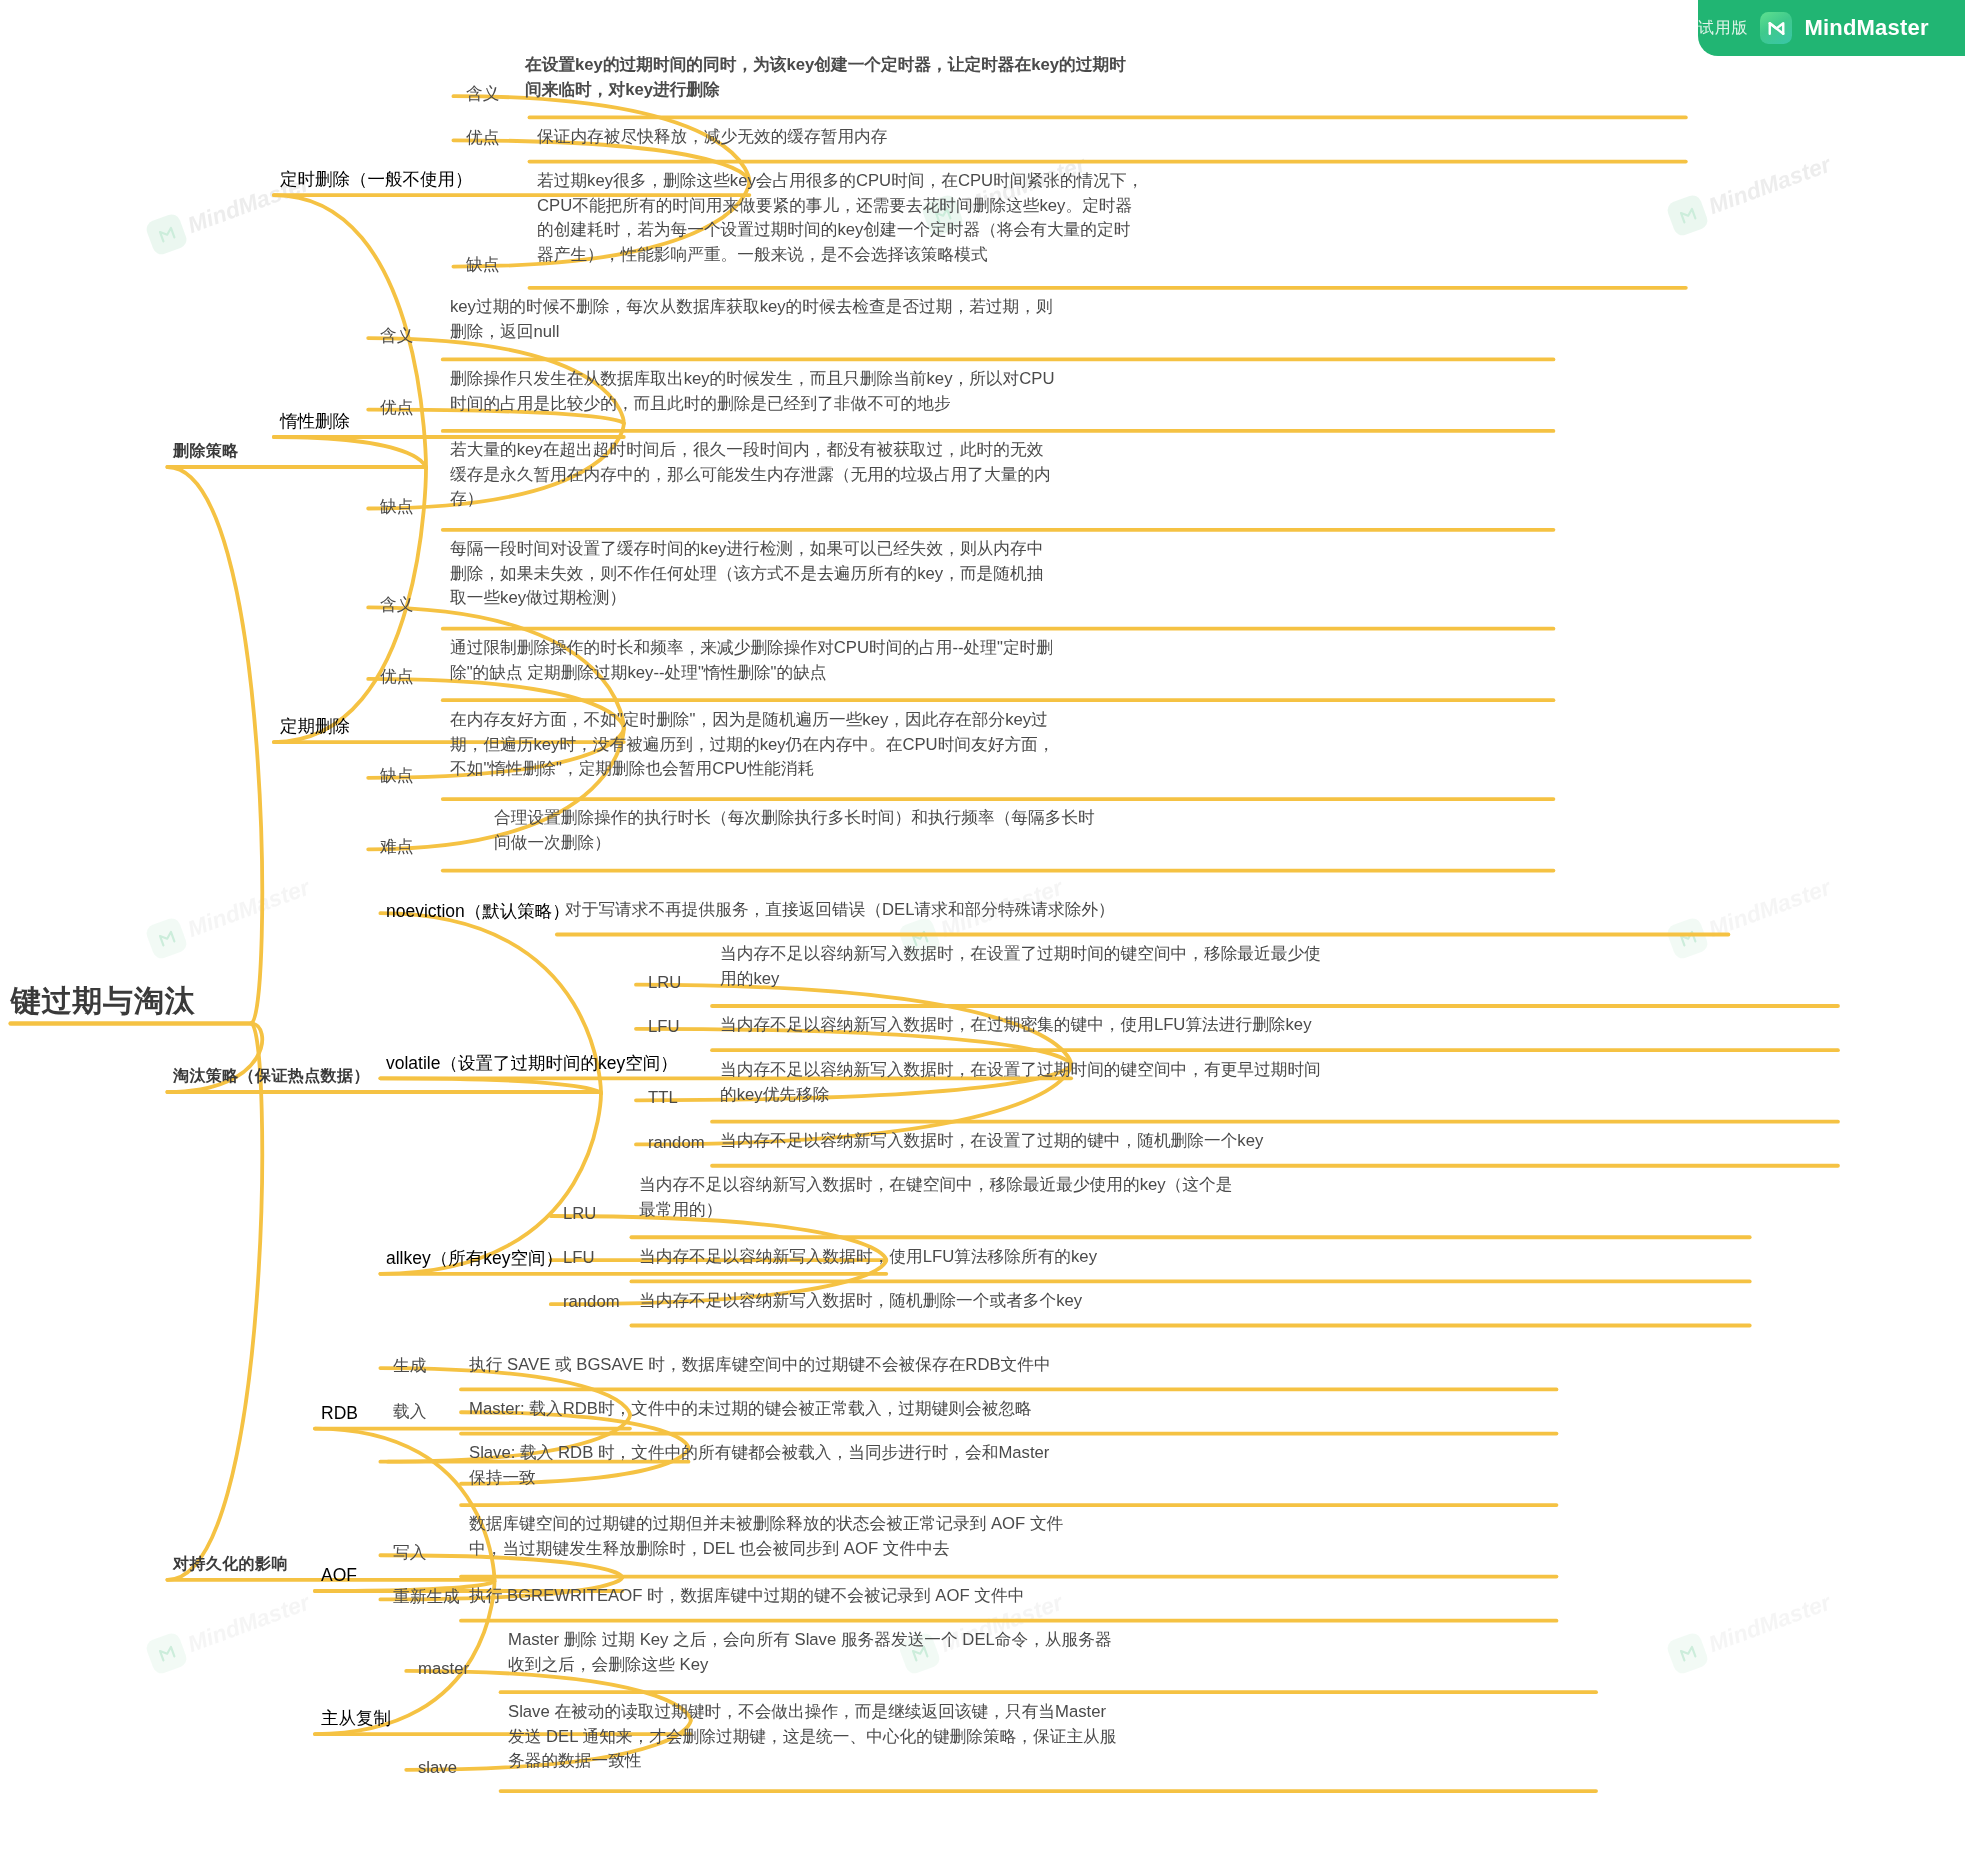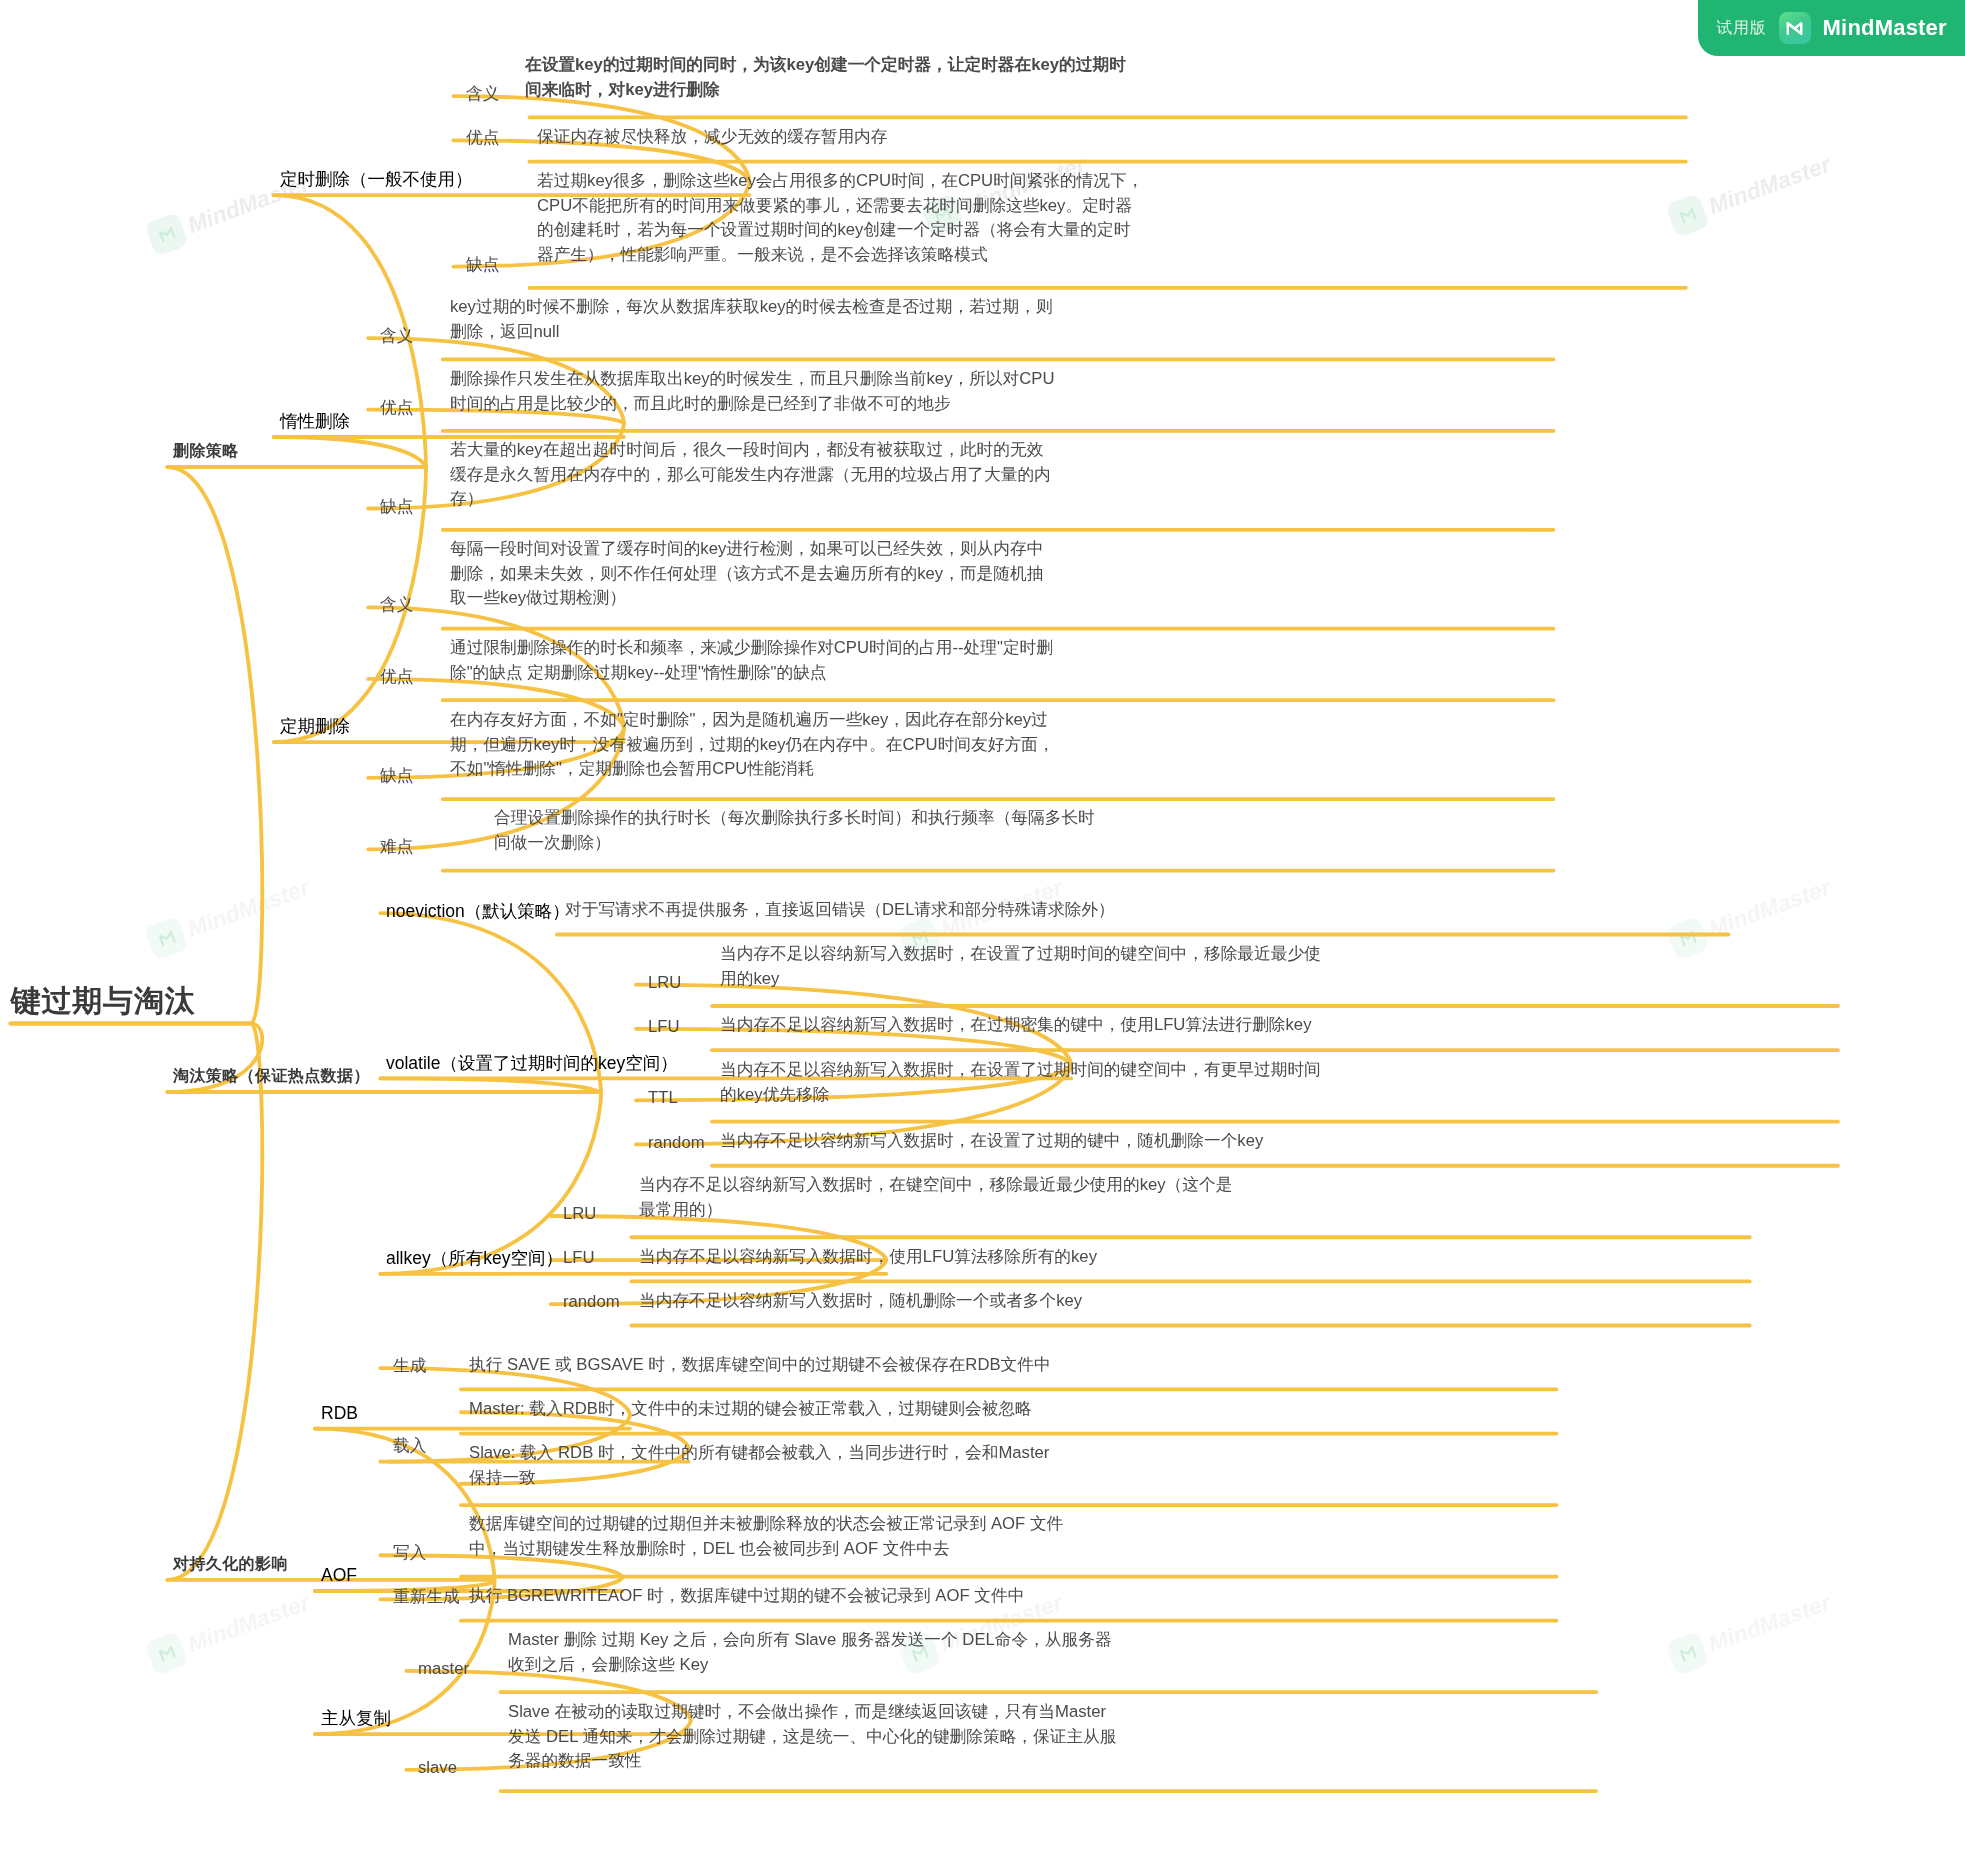--- a/index.html
+++ b/index.html
@@ -17,21 +17,20 @@
   }
   
   #brand-badge{
     position:absolute;
     top:0; right:0;
     width:267px; height:56px;
     background:#21b573;
     border-bottom-left-radius:20px;
     display:flex;
     align-items:center;
-    justify-content:center;
     gap:12px;
     z-index:60;
   }
   #brand-badge .trial{
     color:#dff4e8;
     font-size:16px;
     letter-spacing:0.8px;
   }
   #brand-badge .logo-tile{
     width:32px;height:32px;border-radius:8.4px;
@@ -324,21 +323,21 @@
     <div class="node leaf" style="left: 639px; top: 1245px; width: 1088px;">当内存不足以容纳新写入数据时，使用LFU算法移除所有的key</div>
     <div class="node lvl3" style="left: 563px; top: 1290px;">random</div>
     <div class="node leaf" style="left: 639px; top: 1289px; width: 1088px;">当内存不足以容纳新写入数据时，随机删除一个或者多个key</div>
     <div class="node lvl2" style="left: 386px; top: 1246px;">allkey（所有key空间）</div>
     <div class="node lvl1" style="left: 173px; top: 1064px;">淘汰策略（保证热点数据）</div>
     <div class="node lvl3" style="left: 393px; top: 1354px;">生成</div>
     <div class="node leaf" style="left: 469px; top: 1353px; width: 1065px;">执行 SAVE 或 BGSAVE 时，数据库键空间中的过期键不会被保存在RDB文件中</div>
     <div class="node leaf" style="left: 469px; top: 1397px; width: 1065px;">Master: 载入RDB时，文件中的未过期的键会被正常载入，过期键则会被忽略</div>
     <div class="node leaf" style="left: 469px; top: 1441px; width: 1065px;">Slave: 载入 RDB 时，文件中的所有键都会被载入，当同步进行时，会和Master
 保持一致</div>
-    <div class="node lvl3" style="left: 393px; top: 1434px;">载入</div>
+    <div class="node lvl3" style="left: 393px; top: 1400px;">载入</div>
     <div class="node lvl2" style="left: 321px; top: 1401px;">RDB</div>
     <div class="node lvl3" style="left: 393px; top: 1541px;">写入</div>
     <div class="node leaf" style="left: 469px; top: 1512px; width: 1065px;">数据库键空间的过期键的过期但并未被删除释放的状态会被正常记录到 AOF 文件
 中，当过期键发生释放删除时，DEL 也会被同步到 AOF 文件中去</div>
     <div class="node lvl3" style="left: 393px; top: 1585px;">重新生成</div>
     <div class="node leaf" style="left: 469px; top: 1584px; width: 1065px;">执行 BGREWRITEAOF 时，数据库键中过期的键不会被记录到 AOF 文件中</div>
     <div class="node lvl2" style="left: 321px; top: 1563px;">AOF</div>
     <div class="node lvl3" style="left: 418px; top: 1657px;">master</div>
     <div class="node leaf" style="left: 508px; top: 1628px; width: 1065px;">Master 删除 过期 Key 之后，会向所有 Slave 服务器发送一个 DEL命令，从服务器
 收到之后，会删除这些 Key</div>

